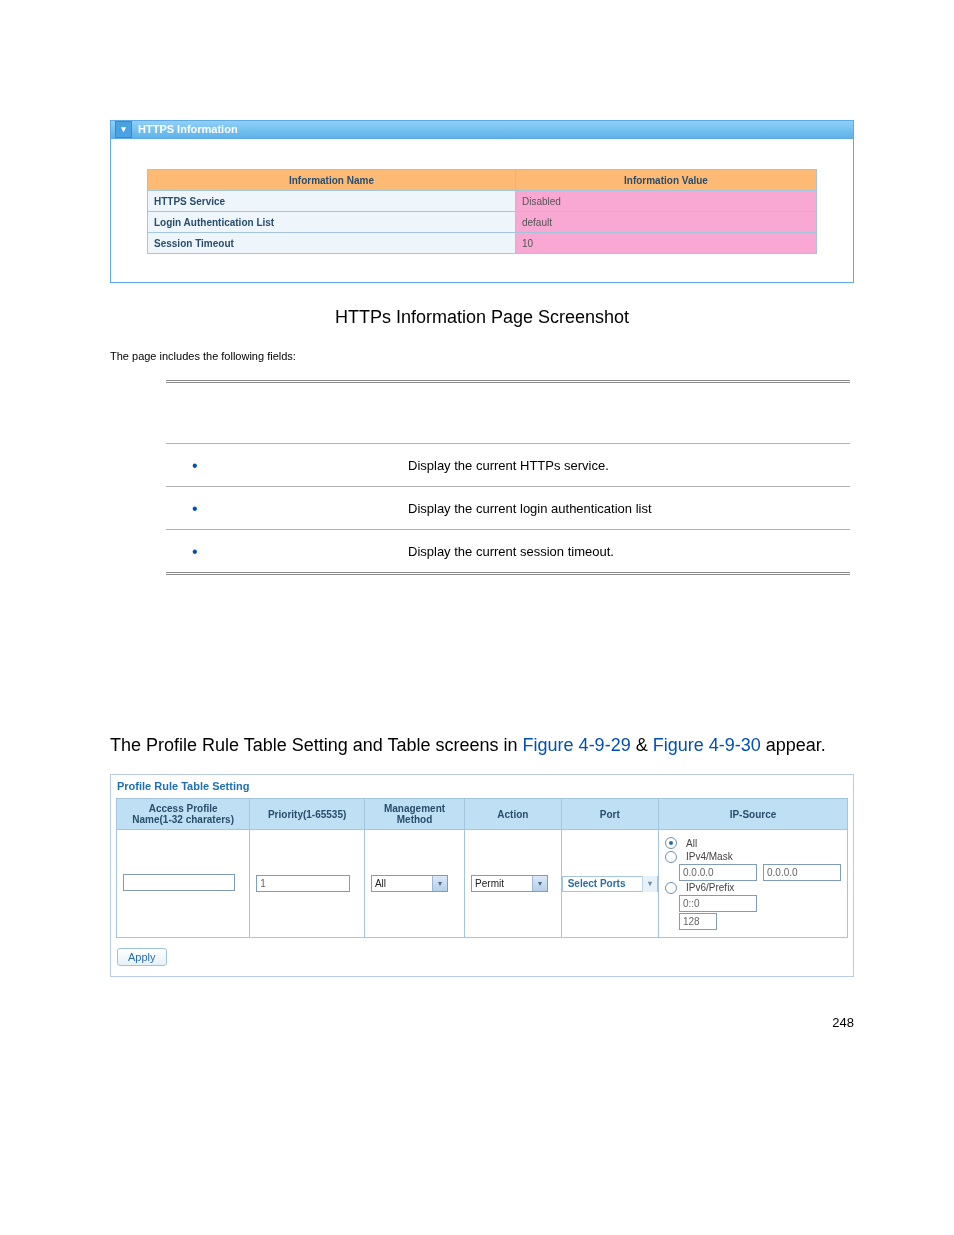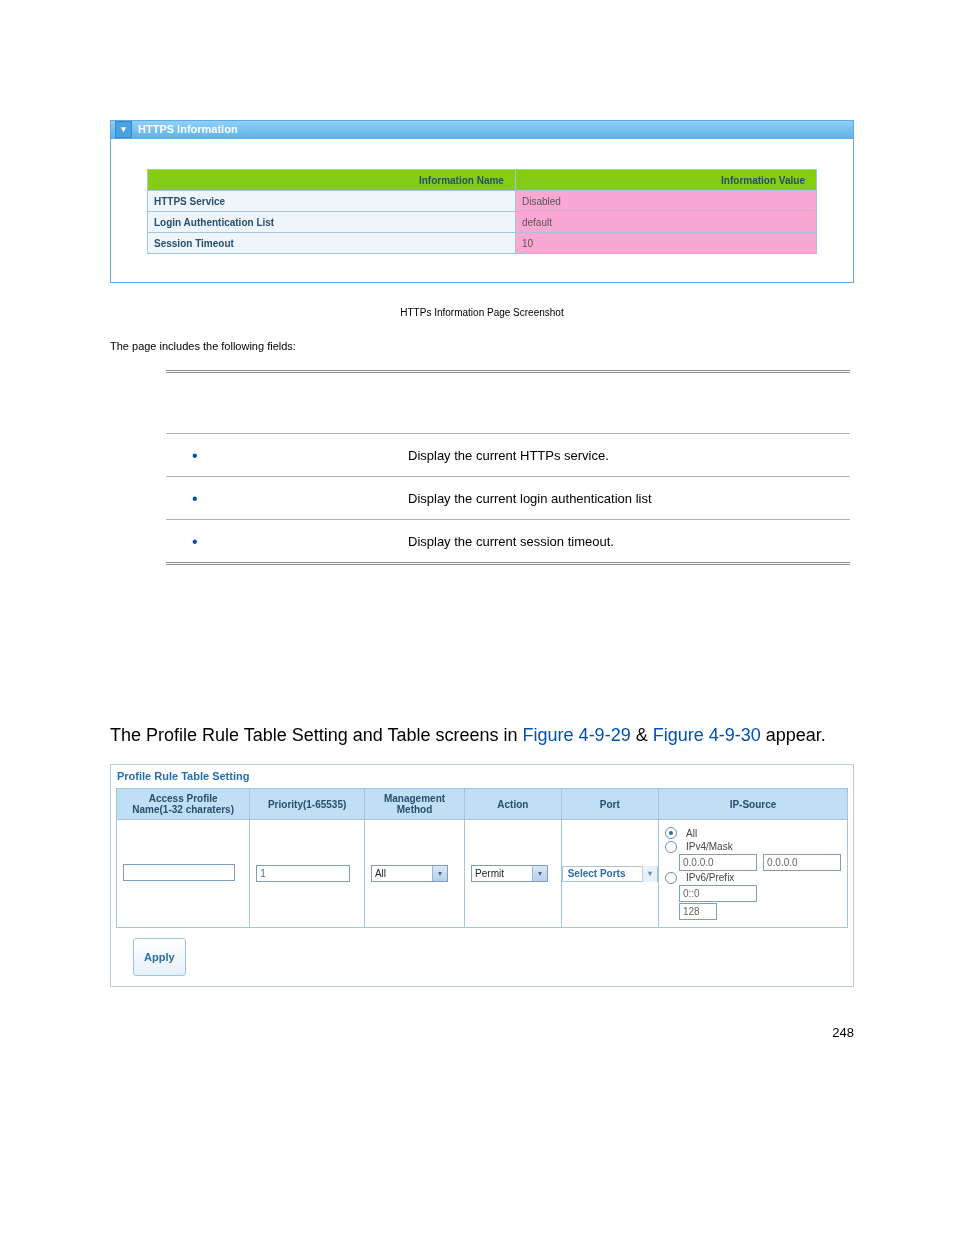--- a/index.html
+++ b/index.html
@@ -54,24 +54,24 @@
   }
   .info-table-wrap {
     padding: 30px 36px 0 36px;
   }
   table.info-table {
     width: 100%;
     border-collapse: collapse;
     font-size: 10px;
   }
   table.info-table th {
-    background: #84cc16;
+    background: #fdba74;
     color: #2a4d6b;
     font-weight: bold;
-    text-align: right;
+    text-align: center;
     border: 1px solid #a5c5dc;
     padding: 3px 11px;
     height: 14px;
   }
   table.info-table td {
     border: 1px solid #a5c5dc;
     padding: 3px 6px;
     height: 14px;
   }
   table.info-table td.name-cell {
@@ -82,21 +82,21 @@
   }
   table.info-table td.value-cell {
     background: #f9a8d4;
     color: #555;
     width: 45%;
   }
 
   .caption {
     text-align: center;
     margin-top: 24px;
-    font-size: 10px;
+    font-size: 18px;
   }
 
   .body-text {
     margin-top: 22px;
     font-size: 11px;
   }
 
   
   table.fields-table {
     width: 684px;
@@ -250,23 +250,23 @@
     border-radius:50%;
     left:3px;top:3px;
   }
   .fx-button {
     display:inline-block;
     border:1px solid #9ec3df;
     border-radius:3px;
     background: linear-gradient(#ffffff,#e6f0f8);
     color:#2a6ca8;
     font-size:11px;
-    font-weight:bold;
-    padding:12px 10px;
-    margin: 10px 0 0 22px;
+    font-weight:normal;
+    padding:2px 10px;
+    margin: 10px 0 0 6px;
   }
 
   .ip-block { font-size:10px; color:#444; }
   .ip-block .row { margin: 1px 0; display:flex; align-items:center; gap:6px;}
   .ip-block .row.indent { margin-left: 14px;}
 
   .pagenum { text-align:right; margin-top: 38px; font-size:13px; }
 </style>
 </head>
 <body>

